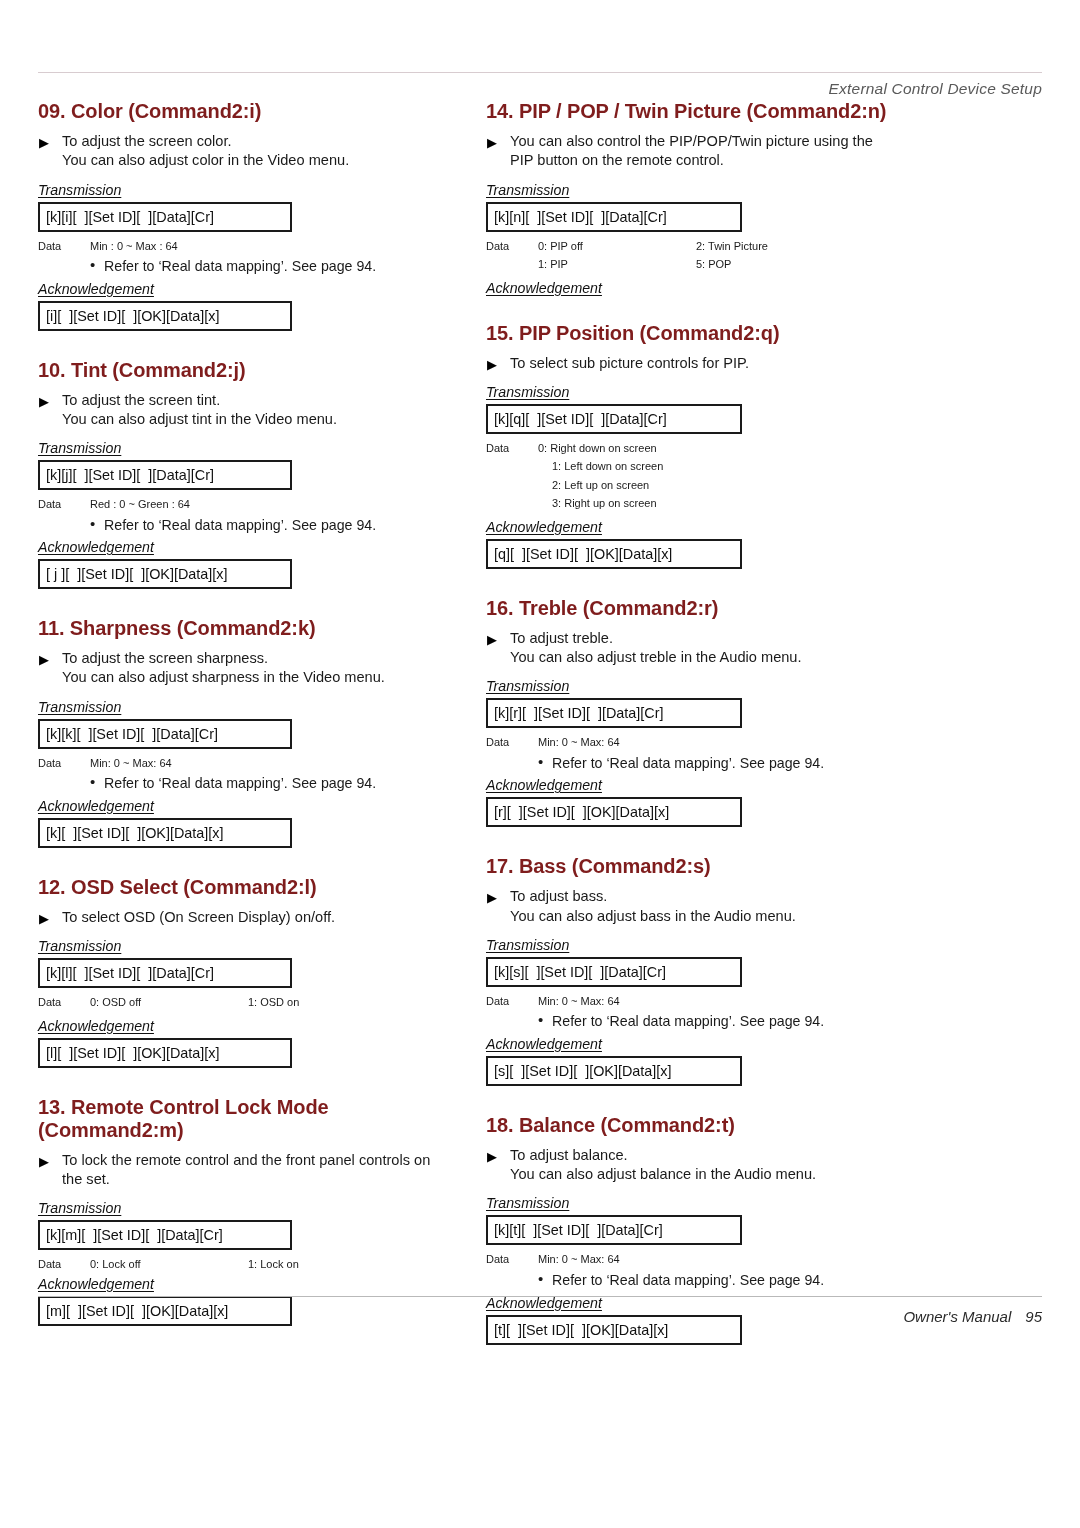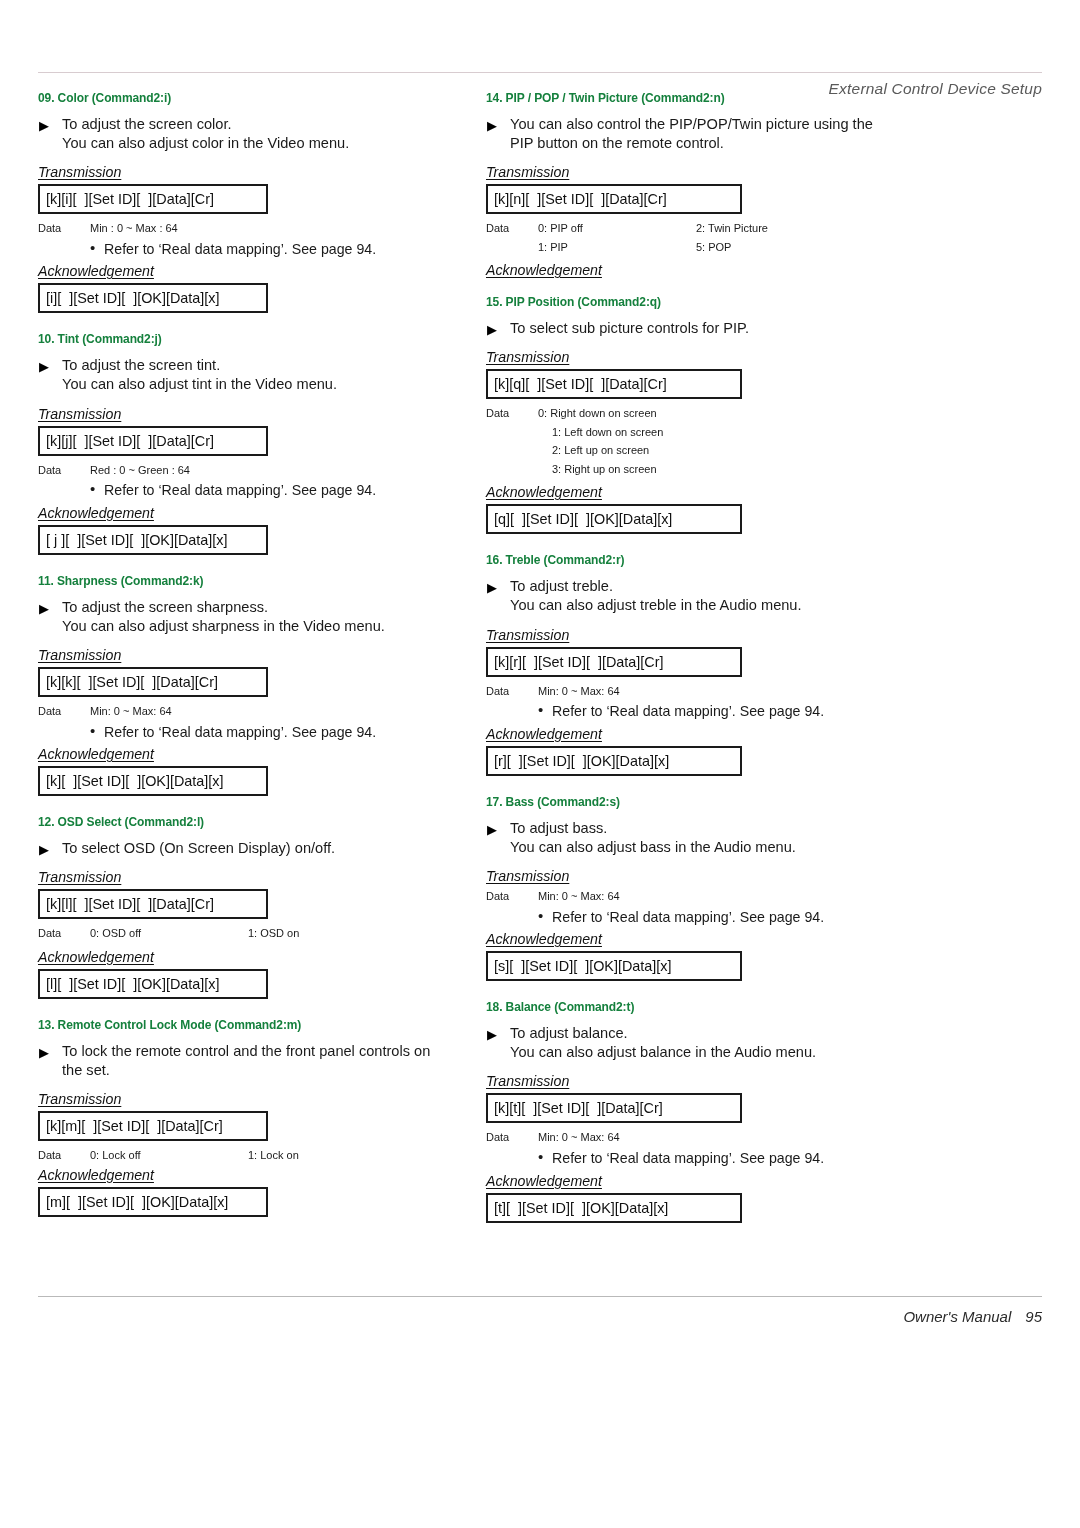--- a/index.html
+++ b/index.html
@@ -74,24 +74,24 @@
     width: 430px;
   }
   .col-left  { left: 38px; }
   .col-right { left: 486px; }
 
   
   .sect { position: relative; }
 
   .sect-title {
     font-weight: bold;
-    font-size: 12px;
+    font-size: 20px;
     letter-spacing: -.1px;
-    color: #15803d;
-    margin: 0 0 9px 0;
+    color: #7f1d1d;
+    margin: 8px 0 9px 0;
     line-height: 1.15;
   }
 
   .desc {
     position: relative;
     padding-left: 24px;
     font-size: 14.6px;
     line-height: 1.32;
     color: #1a1a1a;
     margin-bottom: 10px;
@@ -125,21 +125,21 @@
     border: 2px solid #1a1a1a;
     height: 30px;
     line-height: 26px;
     padding: 0 6px;
     font-size: 14.4px;
     color: #111;
     margin-bottom: 6px;
     white-space: pre;
     overflow: hidden;
   }
-  .col-left  .cmdbox { width: 230px; }
+  .col-left  .cmdbox { width: 254px; }
   .col-right .cmdbox { width: 256px; }
 
   
   .data {
     font-size: 11px;
     line-height: 1.5;
     color: #1a1a1a;
     margin-bottom: 2px;
     position: relative;
   }
@@ -365,20 +365,21 @@
     <div class="gap-a"></div>
 
     <div class="sect">
       <div class="sect-title">17. Bass (Command2:s)</div>
       <div class="desc">
         <span class="tri">▶</span>
         <span class="ln">To adjust bass.</span>
         <span class="ln">You can also adjust bass in the Audio menu.</span>
       </div>
       <div class="lbl">Transmission</div>
+      <div class="cmdbox">[k][s][  ][Set ID][  ][Data][Cr]</div>
       <div class="data">
         <span class="dlabel">Data</span><span class="dval">Min: 0 ~ Max: 64</span>
       </div>
       <div class="refer">
         <span class="dot">•</span>
         <span>Refer to ‘Real data mapping’. See page 94.</span>
       </div>
       <div class="lbl">Acknowledgement</div>
       <div class="cmdbox">[s][  ][Set ID][  ][OK][Data][x]</div>
     </div>

